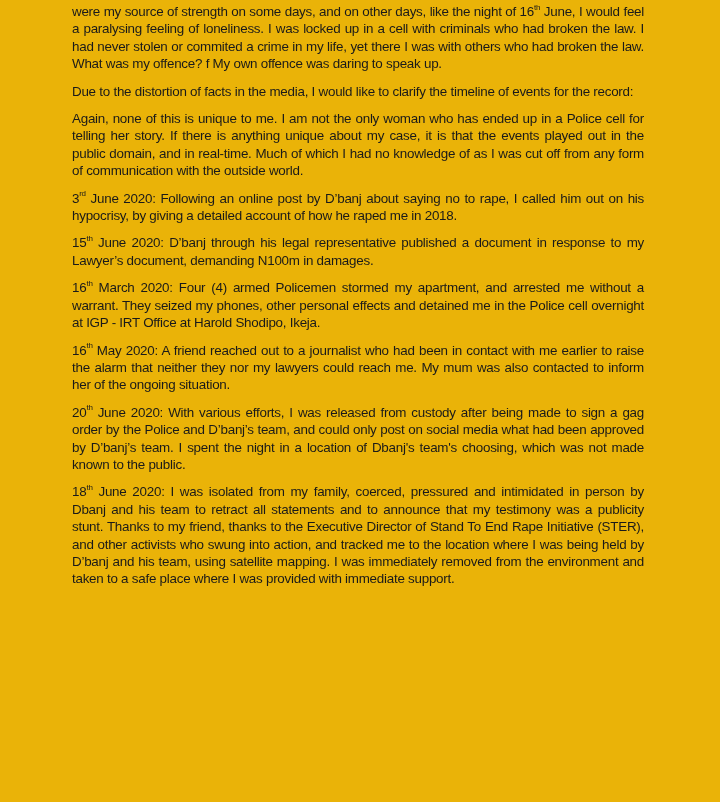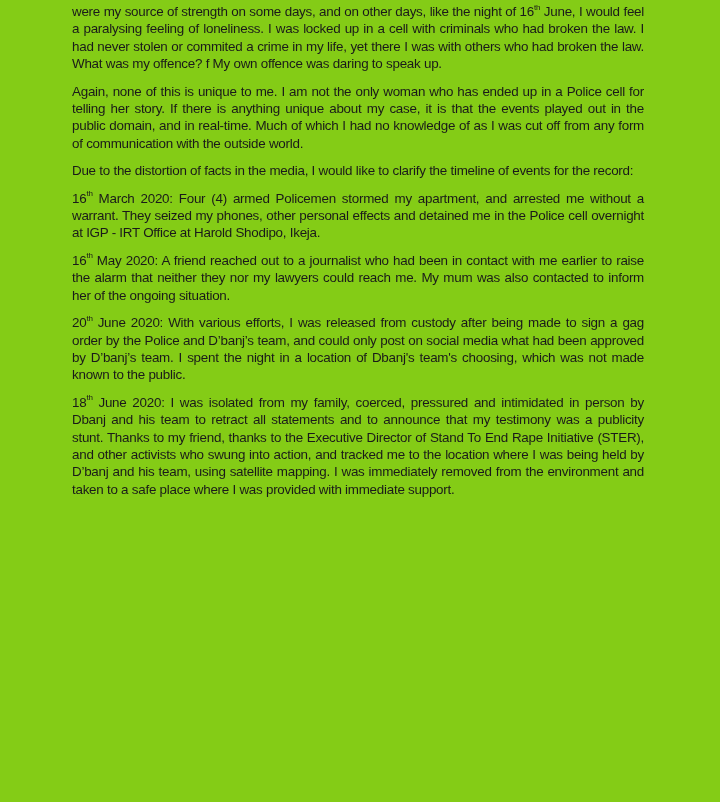--- a/index.html
+++ b/index.html
@@ -1,20 +1,20 @@
 <!DOCTYPE html>
 <html><head>
 <meta charset="utf-8">
 <style>
   html, body { margin: 0; padding: 0; background: #ffffff; }
   body { width: 720px; height: 802px; overflow: hidden; }
   .page {
     position: relative;
     width: 720px; height: 802px;
-    background: #84cc16;
+    background: #eab308;
     box-sizing: border-box;
     padding: 3px 76px 0 72px;
     color: #1a1a1a;
     font-family: "Liberation Sans", sans-serif;
     font-size: 13.4px;
     line-height: 17.4px;
     letter-spacing: -0.25px;
   }
   .para {
     margin: 0 0 10px 0;
@@ -28,28 +28,30 @@
     position: relative;
     top: -1px;
   }
 </style>
 </head>
 <body>
 
 <div class="page">
   <p class="para first"><span>were my source of strength on some days, and on other days, like the night of 16</span><sup>th</sup><span> June, I would feel a paralysing feeling of loneliness. I was locked up in a cell with criminals who had broken the law. I had never stolen or commited a crime in my life, yet there I was with others who had broken the law. What was my offence? f My own offence was daring to speak up.</span></p>
 
+  <p class="para"><span>Due to the distortion of facts in the media, I would like to clarify the timeline of events for the record:</span></p>
+
   <p class="para"><span>Again, none of this is unique to me. I am not the only woman who has ended up in a Police cell for telling her story. If there is anything unique about my case, it is that the events played out in the public domain, and in real-time. Much of which I had no knowledge of as I was cut off from any form of communication with the outside world.</span></p>
 
-  <p class="para"><span>Due to the distortion of facts in the media, I would like to clarify the timeline of events for the record:</span></p>
+
+  <p class="para"><span>3</span><sup>rd</sup><span> June 2020: Following an online post by D’banj about saying no to rape, I called him out on his hypocrisy, by giving a detailed account of how he raped me in 2018.</span></p>
 
 
 
-
-
+  <p class="para"><span>15</span><sup>th</sup><span> June 2020: D’banj through his legal representative published a document in response to my Lawyer’s document, demanding N100m in damages.</span></p>
 
   <p class="para"><span>16</span><sup>th</sup><span> March 2020: Four (4) armed Policemen stormed my apartment, and arrested me without a warrant. They seized my phones, other personal effects and detained me in the Police cell overnight at IGP - IRT Office at Harold Shodipo, Ikeja.</span></p>
 
   <p class="para"><span>16</span><sup>th</sup><span> May 2020: A friend reached out to a journalist who had been in contact with me earlier to raise the alarm that neither they nor my lawyers could reach me. My mum was also contacted to inform her of the ongoing situation.</span></p>
 
   <p class="para"><span>20</span><sup>th</sup><span> June 2020: With various efforts, I was released from custody after being made to sign a gag order by the Police and D’banj’s team, and could only post on social media what had been approved by D’banj’s team. I spent the night in a location of Dbanj's team's choosing, which was not made known to the public.</span></p>
 
   <p class="para"><span>18</span><sup>th</sup><span> June 2020: I was isolated from my family, coerced, pressured and intimidated in person by Dbanj and his team to retract all statements and to announce that my testimony was a publicity stunt. Thanks to my friend, thanks to the Executive Director of Stand To End Rape Initiative (STER), and other activists who swung into action, and tracked me to the location where I was being held by D’banj and his team, using satellite mapping. I was immediately removed from the environment and taken to a safe place where I was provided with immediate support.</span></p>
 
 </div>

